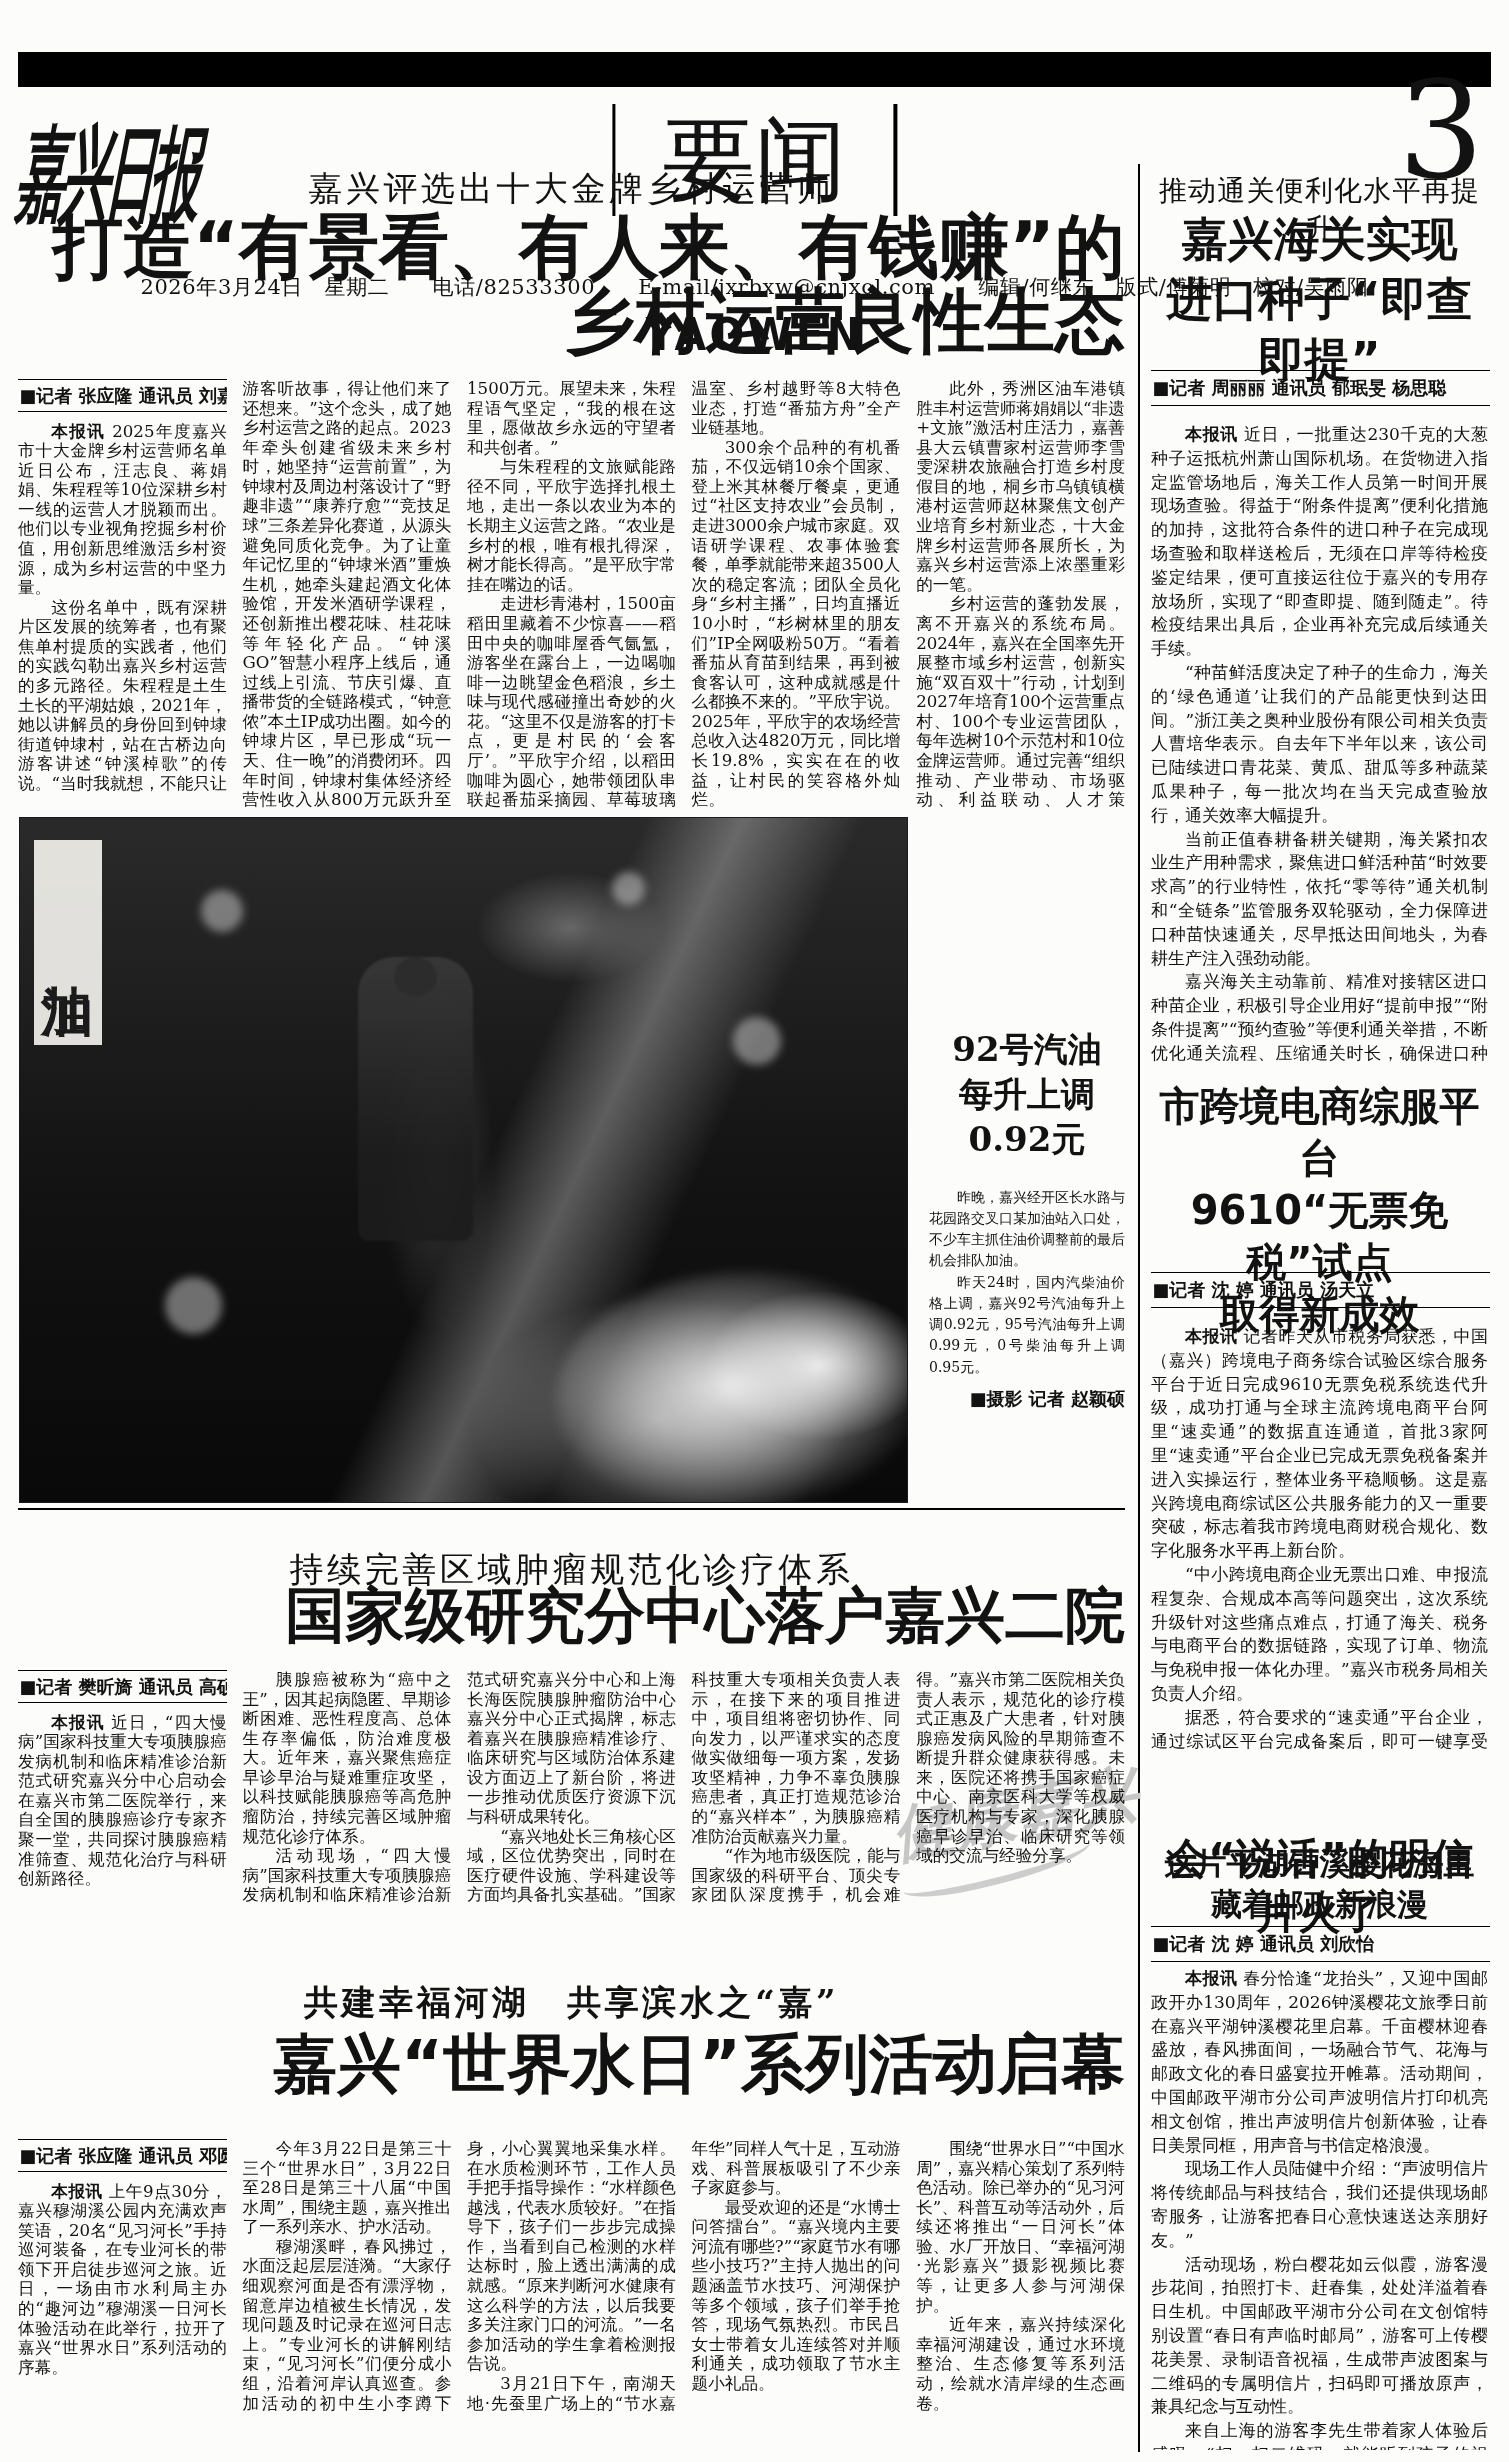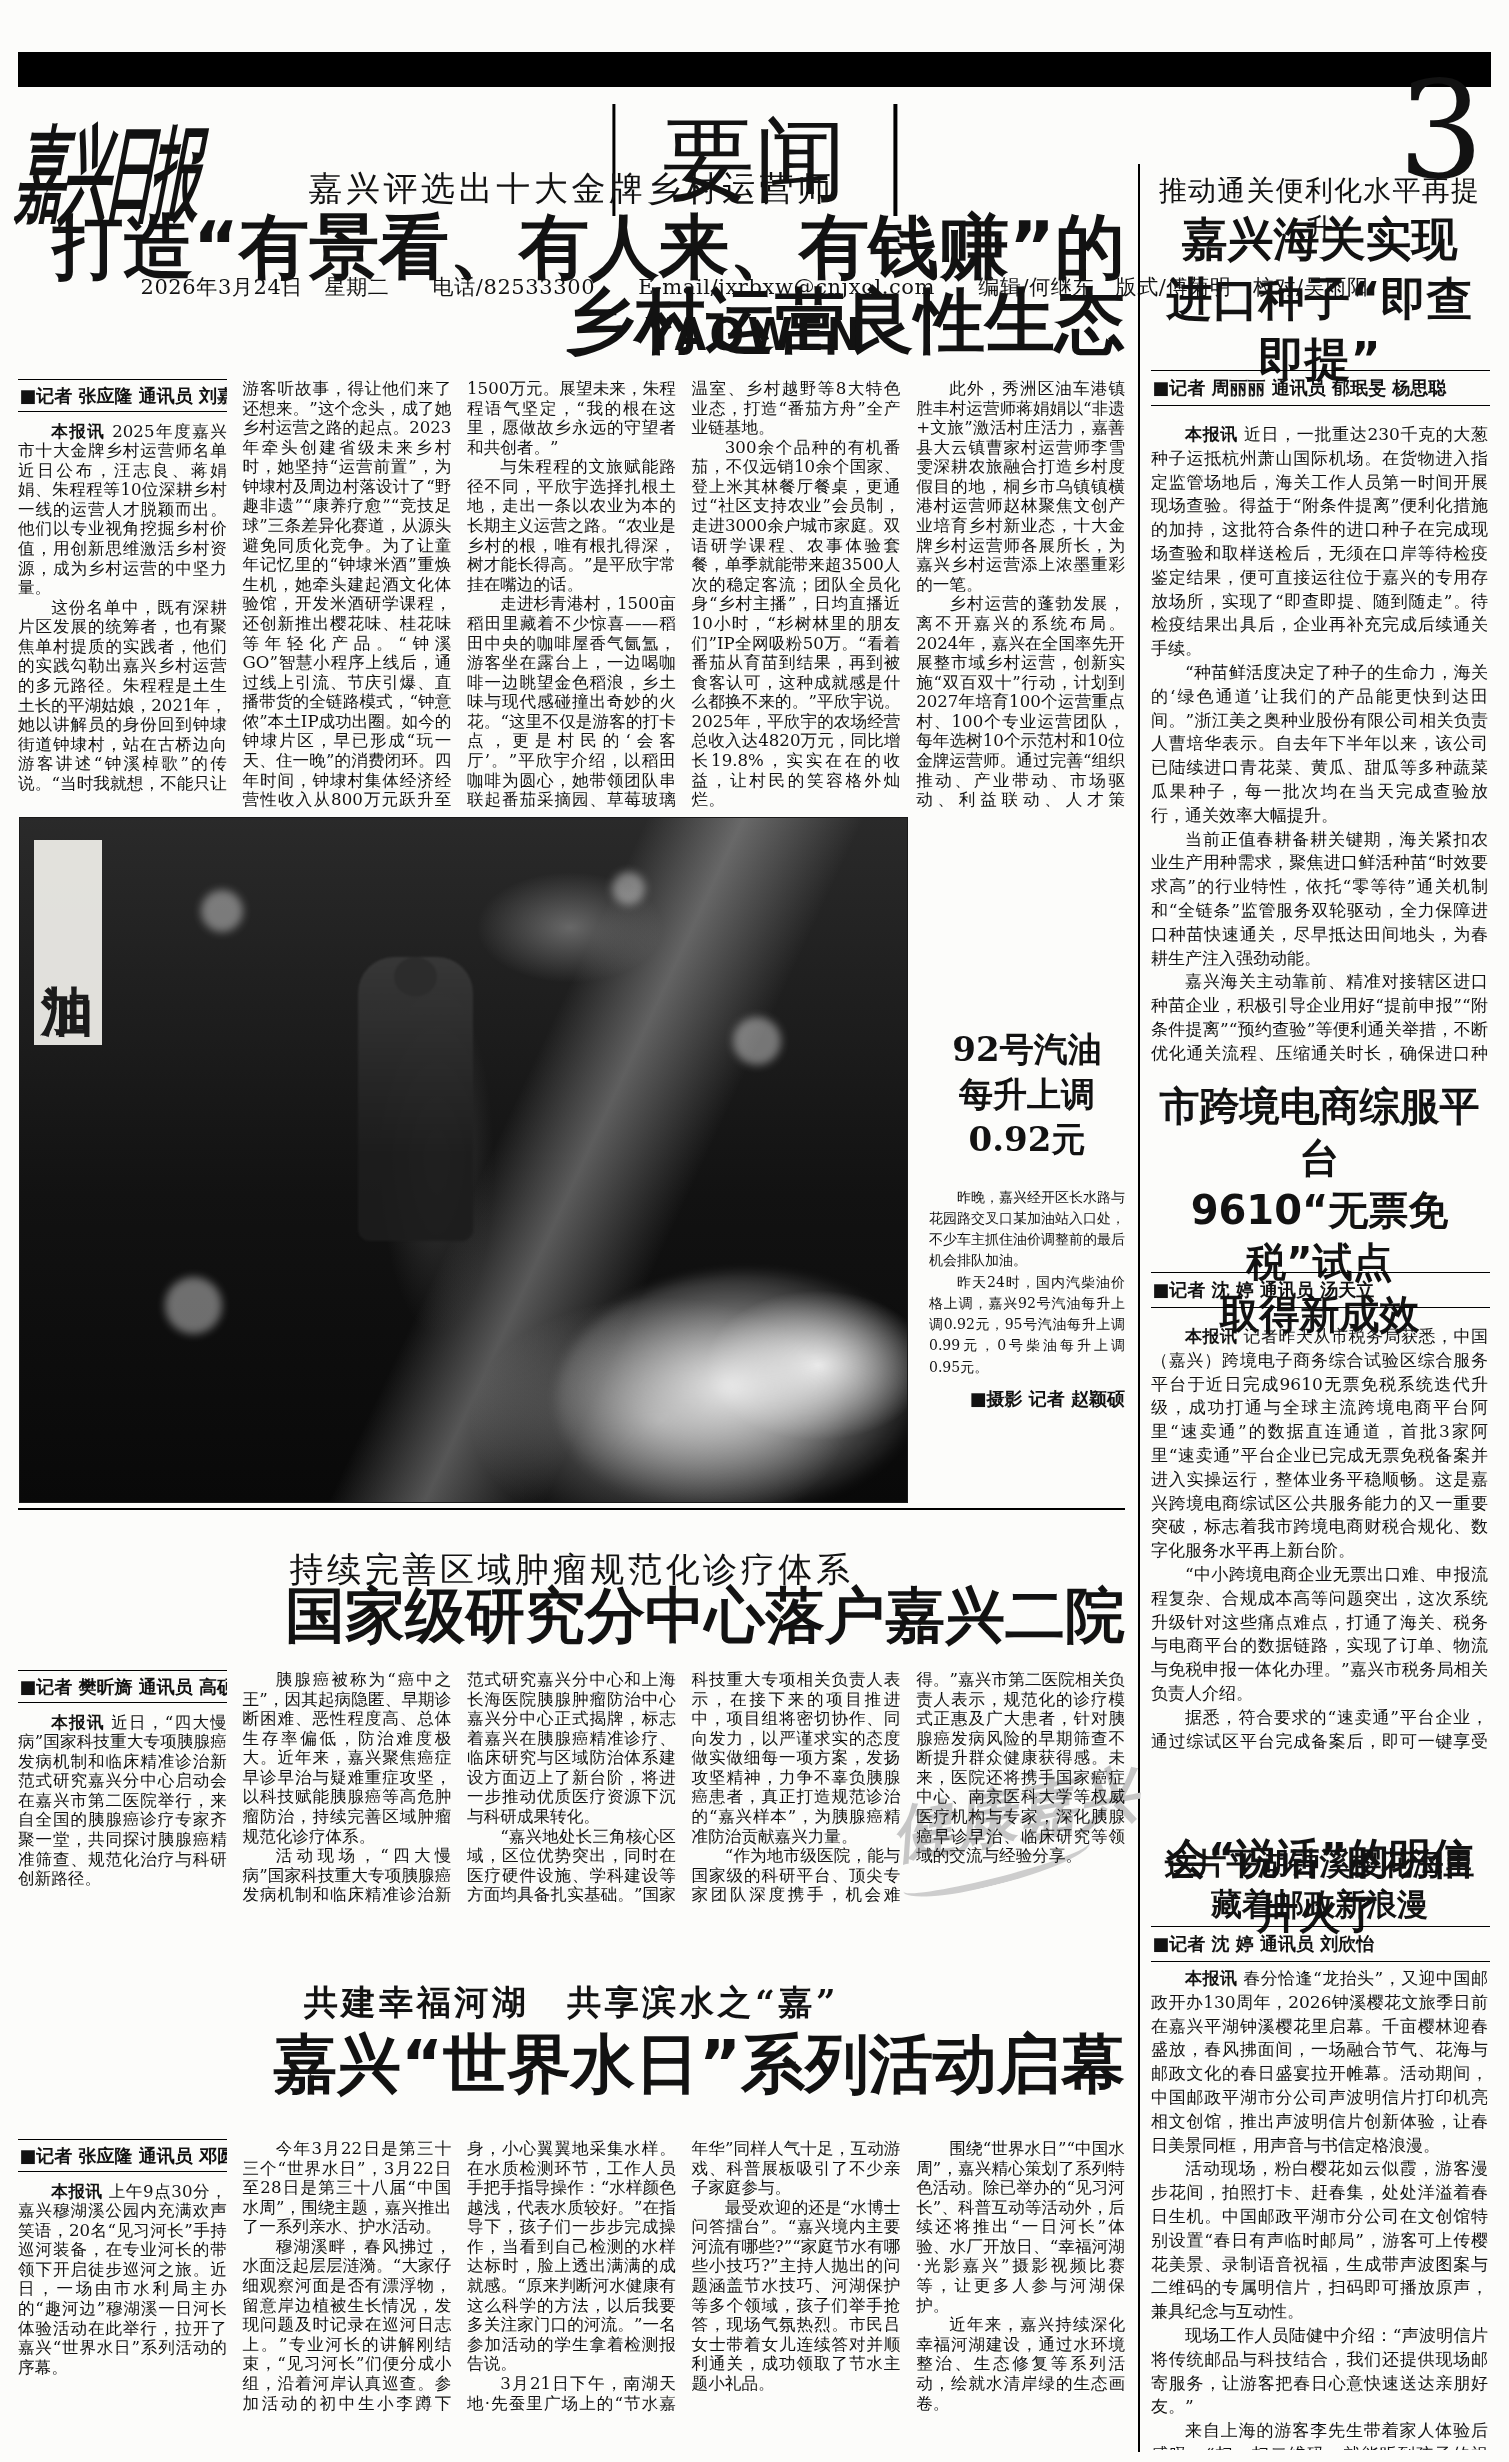--- a/index.html
+++ b/index.html
@@ -199,19 +199,19 @@
     </div>
 
   <div class="abs r-title p-title">会“说话”的明信片火了</div>
   <div class="abs p-sub">
     <div>这片平湖钟溪樱花海里</div>
     <div>藏着邮政新浪漫</div>
   </div>
   <div class="abs byline p-byline">■记者 沈 婷 通讯员 刘欣怡</div>
   <div class="abs rbody p-body">
       <p><b>本报讯</b> 春分恰逢“龙抬头”，又迎中国邮政开办130周年，2026钟溪樱花文旅季日前在嘉兴平湖钟溪樱花里启幕。千亩樱林迎春盛放，春风拂面间，一场融合节气、花海与邮政文化的春日盛宴拉开帷幕。活动期间，中国邮政平湖市分公司声波明信片打印机亮相文创馆，推出声波明信片创新体验，让春日美景同框，用声音与书信定格浪漫。</p>
+      <p>现场工作人员陆健中介绍：“声波明信片将传统邮品与科技结合，我们还提供现场邮寄服务，让游客把春日心意快速送达亲朋好友。”</p>
       <p>活动现场，粉白樱花如云似霞，游客漫步花间，拍照打卡、赶春集，处处洋溢着春日生机。中国邮政平湖市分公司在文创馆特别设置“春日有声临时邮局”，游客可上传樱花美景、录制语音祝福，生成带声波图案与二维码的专属明信片，扫码即可播放原声，兼具纪念与互动性。</p>
-      <p>现场工作人员陆健中介绍：“声波明信片将传统邮品与科技结合，我们还提供现场邮寄服务，让游客把春日心意快速送达亲朋好友。”</p>
       <p>来自上海的游客李先生带着家人体验后感叹：“扫一扫二维码，就能听到孩子的祝福，这样会‘说话’的明信片特别有纪念意义。”樱花季期间，限定邮戳、主题邮品等系列活动还将持续推出，让春日浪漫与邮政文化在花海里相遇相融。</p>
     </div>
 
 </div>
 
 
 </body></html>

